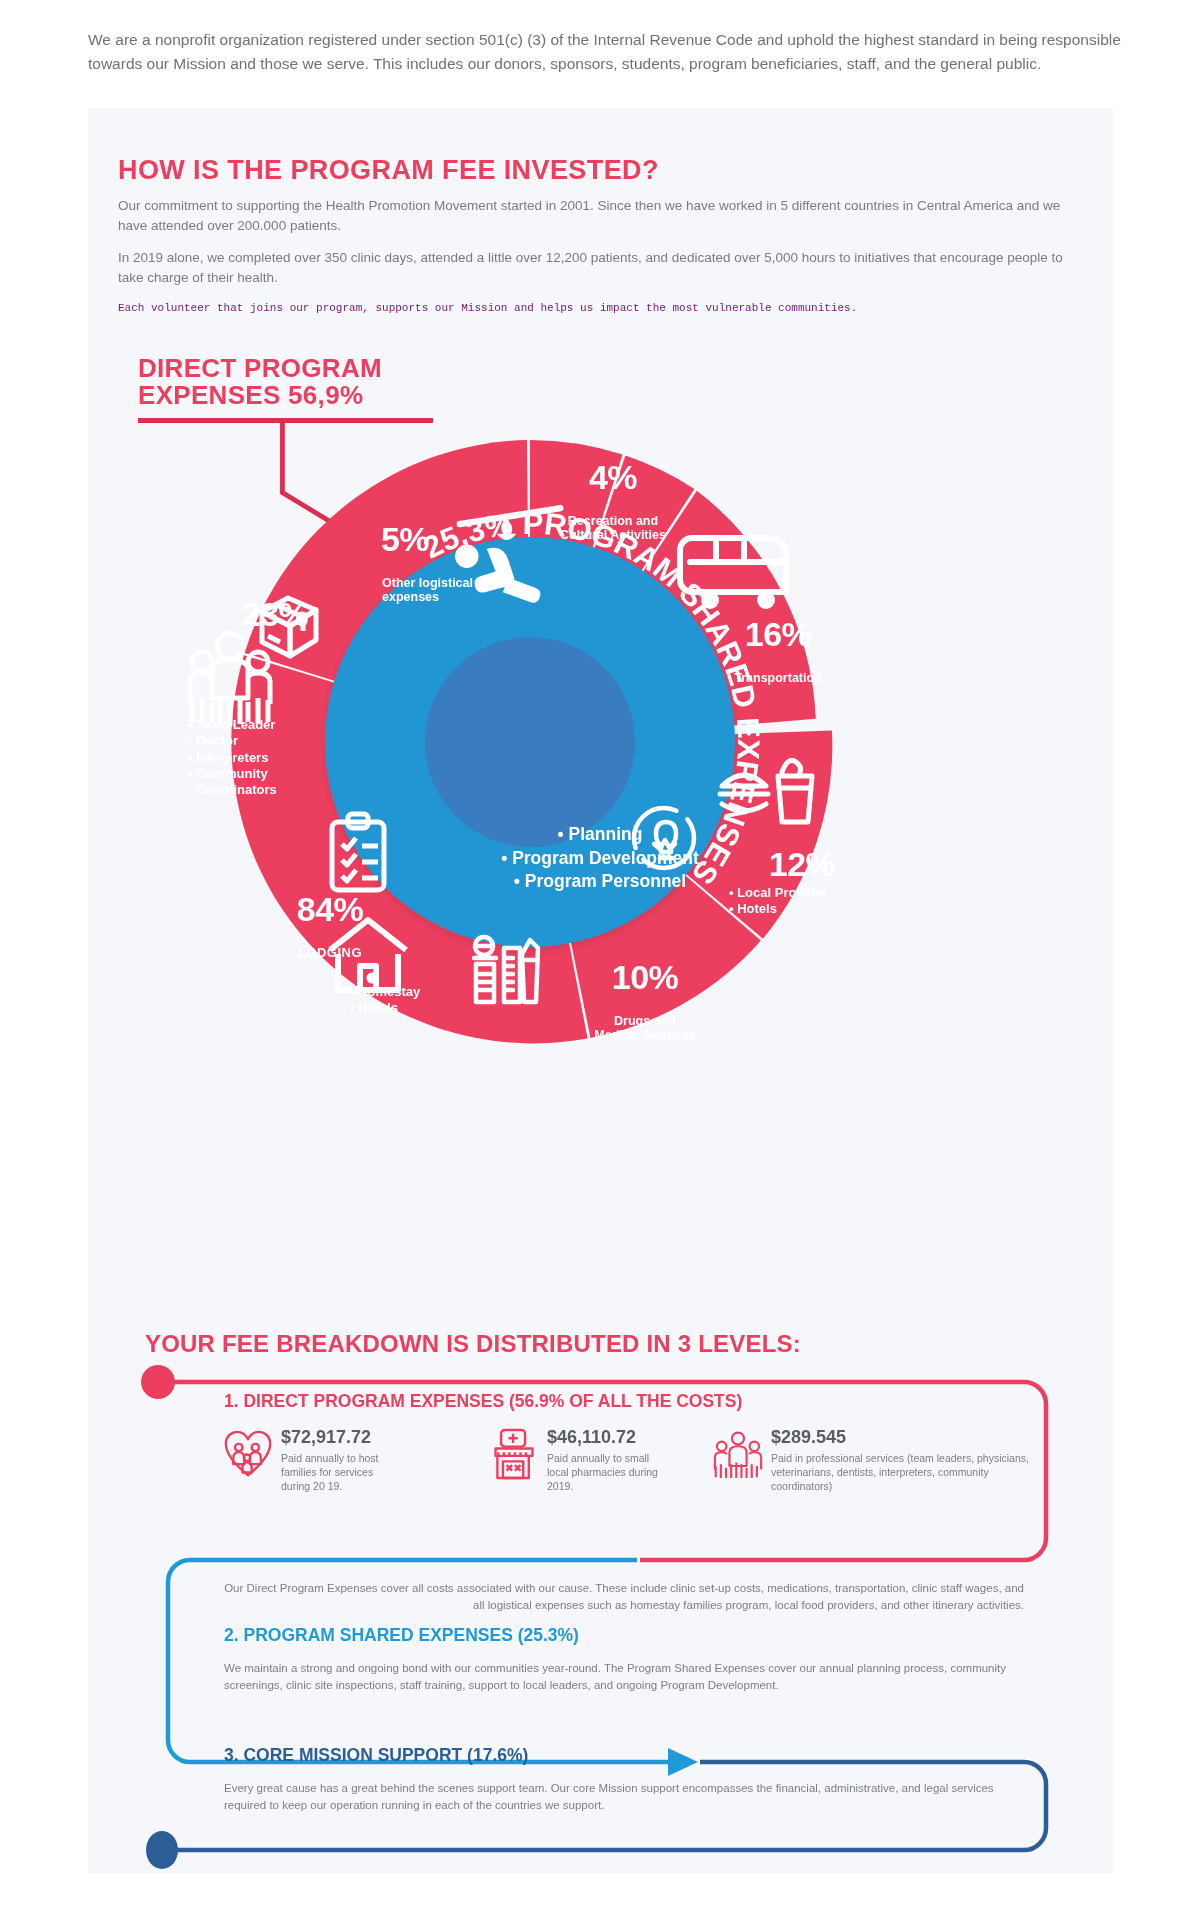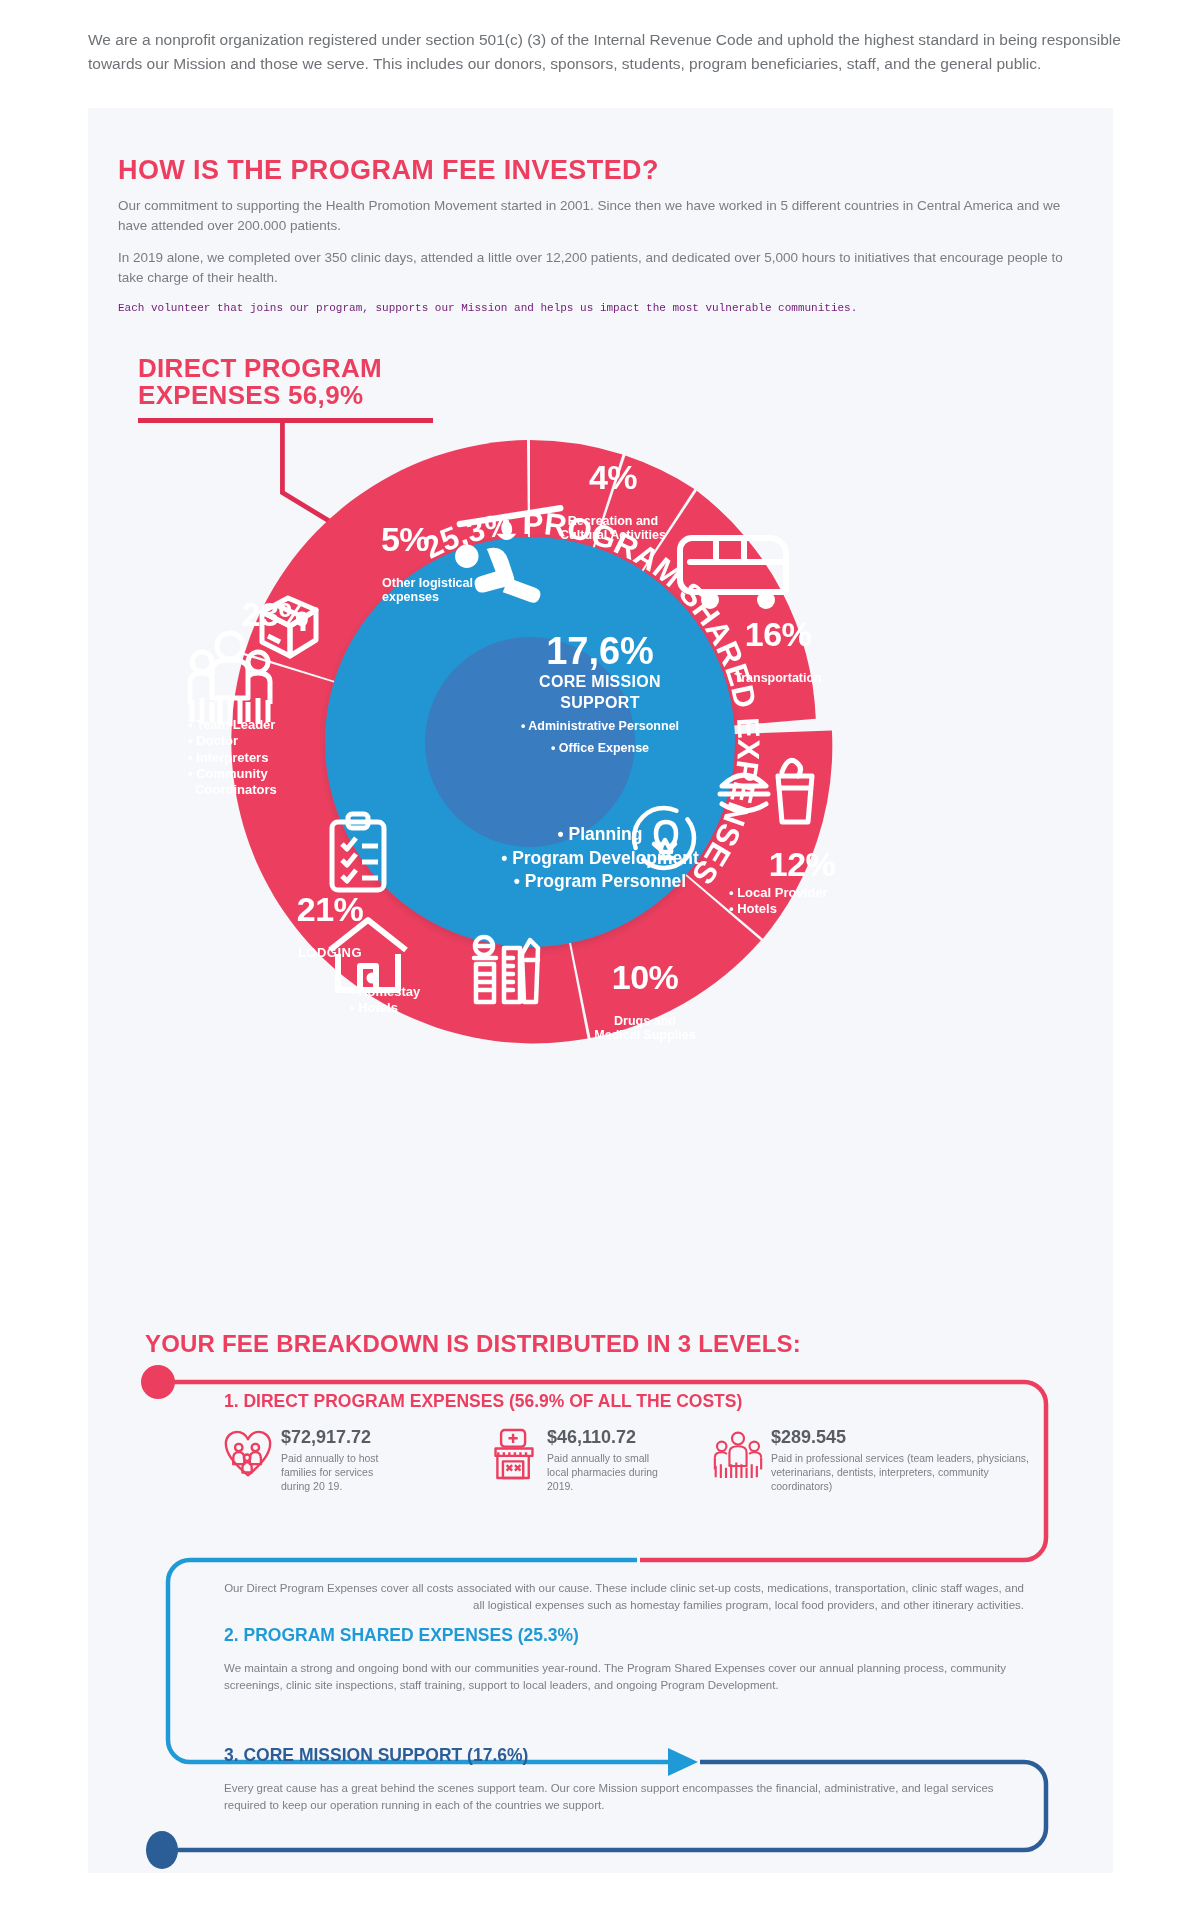--- a/index.html
+++ b/index.html
@@ -289,21 +289,21 @@
 
     <div class="dlabel" style="left:350px; top:548px; width:190px;">
       <div class="pct">10%</div>
       <div class="sub">
         <div>Drugs and</div>
         <div>Medical Supplies</div>
       </div>
     </div>
 
     <div class="dlabel" style="left:55px; top:480px; width:150px;">
-      <div class="pct">21%</div>
+      <div class="pct">84%</div>
       <div class="sub" style="font-size:13px; letter-spacing:0.5px;">LODGING</div>
     </div>
     <div class="dlabel" style="left:150px; top:572px; width:160px;">
       <div class="bul">
         <div>• Homestay</div>
         <div>• Hotels</div>
       </div>
     </div>
 
     <div class="dlabel" style="left:-10px; top:185px; width:170px;">
@@ -313,27 +313,20 @@
       <div class="bul">
         <div>• Team Leader</div>
         <div>• Doctor</div>
         <div>• Interpreters</div>
         <div>• Community</div>
         <div style="white-space:pre;">  Coordinators</div>
       </div>
     </div>
   </div>
 
-  <div class="core">
-    <div class="pct">17,6%</div>
-    <div class="cms">CORE MISSION</div>
-    <div class="cms">SUPPORT</div>
-    <div class="bl">• Administrative Personnel</div>
-    <div class="bl">• Office Expense</div>
-  </div>
 
   <div class="blue-bullets">
     <div>• Planning</div>
     <div>• Program Development</div>
     <div>• Program Personnel</div>
   </div>
 
   <div class="fb-title">YOUR FEE BREAKDOWN IS DISTRIBUTED IN 3 LEVELS:</div>
 
   <svg style="position:absolute; left:140px; top:1360px;" width="930" height="510" viewBox="0 0 930 510">

